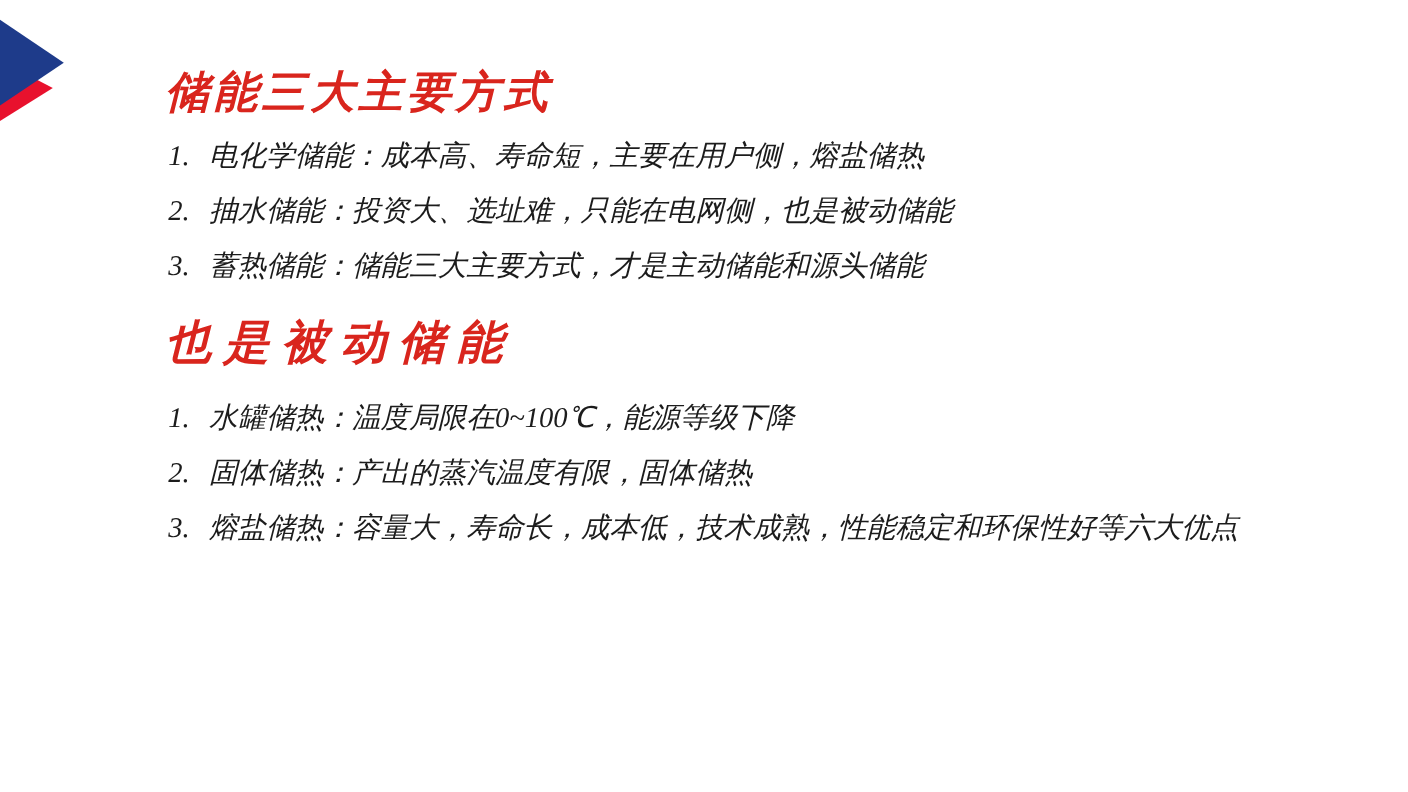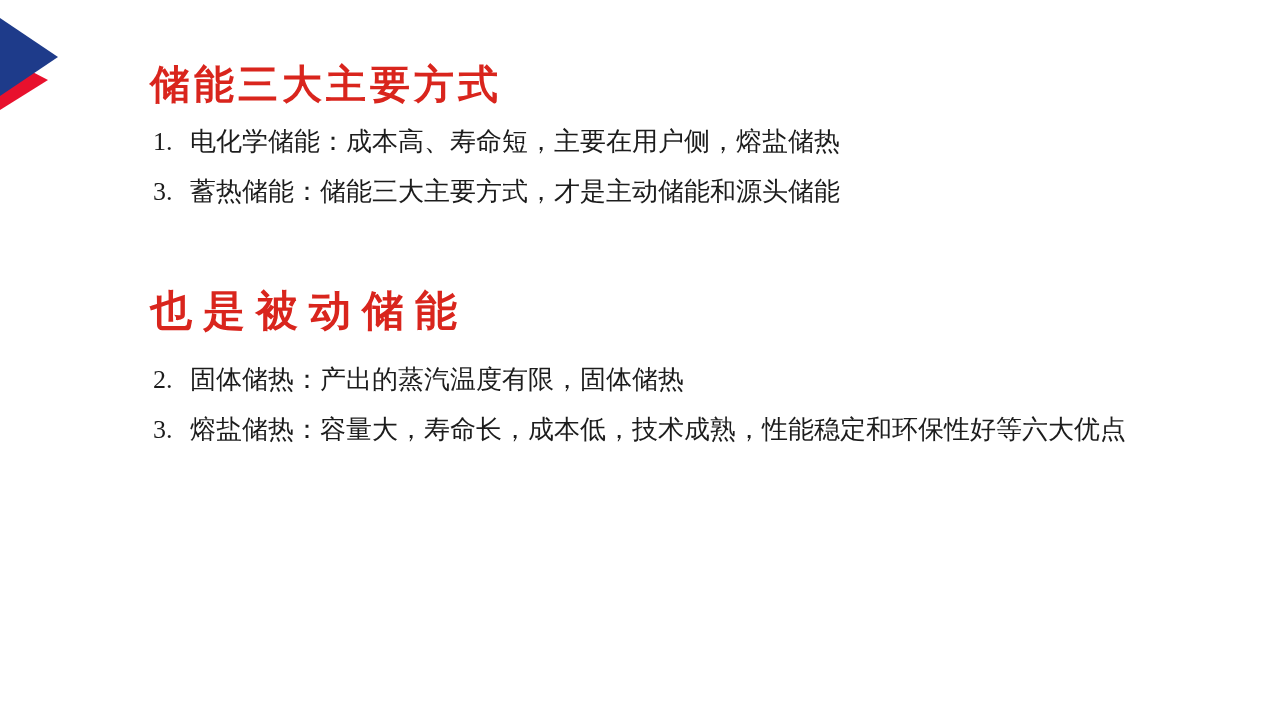--- a/index.html
+++ b/index.html
@@ -1,18 +1,18 @@
 <!DOCTYPE html>
 <html><head>
 <meta charset="utf-8">
 <style>
   html,body{margin:0;padding:0;background:#fff;}
   .slide{
     position:relative;width:1280px;height:504px;background:#ffffff;
-    overflow:hidden;font-family:"Liberation Serif",serif;
+    overflow:hidden;font-family:"Liberation Serif",serif;font-style:italic;
   }
   .corner-deco{position:absolute;left:0;top:0;}
   .heading{
     position:absolute;left:150px;margin:0;color:#D9251D;
     font-family:"Liberation Sans",sans-serif;font-weight:bold;line-height:1;
     white-space:nowrap;
   }
   .heading-1{top:64px;font-size:40px;letter-spacing:4px;}
   .heading-2{top:290px;font-size:42px;letter-spacing:11px;}
   .num-list{
@@ -40,27 +40,33 @@
     <polygon points="0,18 58,57 0,96" fill="#1E3B8A"></polygon>
   </svg>
 
   <h1 class="heading heading-1">储能三大主要方式</h1>
 
   <ol class="num-list num-list-1">
     <li>
       <span class="num">1.</span><span class="txt">电化学储能：成本高、寿命短，主要在用户侧，熔盐储热</span>
     </li>
     <li>
+      <span class="num">2.</span><span class="txt">抽水储能：投资大、选址难，只能在电网侧，也是被动储能</span>
+    </li>
+    <li>
       <span class="num">3.</span><span class="txt">蓄热储能：储能三大主要方式，才是主动储能和源头储能</span>
     </li>
   </ol>
 
   <h1 class="heading heading-2">也是被动储能</h1>
 
   <ol class="num-list num-list-2">
+    <li>
+      <span class="num">1.</span><span class="txt">水罐储热：温度局限在0~100℃，能源等级下降</span>
+    </li>
     <li>
       <span class="num">2.</span><span class="txt">固体储热：产出的蒸汽温度有限，固体储热</span>
     </li>
     <li>
       <span class="num">3.</span><span class="txt">熔盐储热：容量大，寿命长，成本低，技术成熟，性能稳定和环保性好等六大优点</span>
     </li>
   </ol>
 
   <svg class="down-arrow" width="92" height="84" viewBox="0 0 92 84">
     <polygon points="25,2 67,2 67,40 90,40 46,82 2,40 25,40" fill="#4F81BD" stroke="#3A648F" stroke-width="2.5" stroke-linejoin="round"></polygon>

